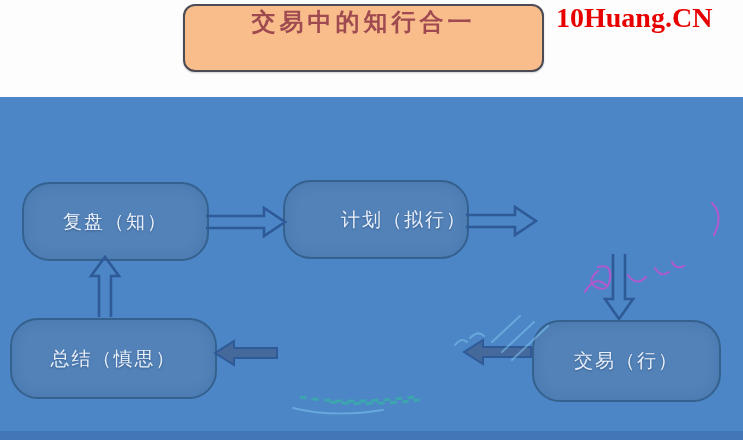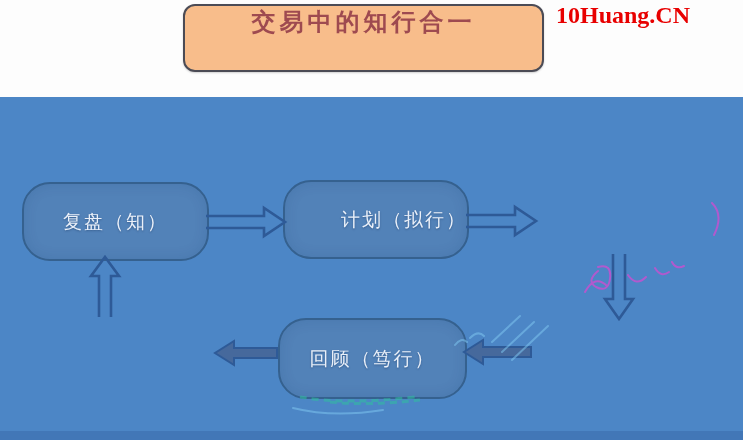--- a/index.html
+++ b/index.html
@@ -18,21 +18,21 @@
     display:flex;align-items:flex-start;justify-content:center;
     box-shadow:0 1px 2px rgba(0,0,0,.18);
   }
   .title-box span{
     color:var(--title-text,#9e4a50);
     font-size:24px;font-weight:bold;letter-spacing:4px;
   }
   .site-mark{
     position:absolute;left:556px;top:2px;
     font-family:"Liberation Serif",serif;font-weight:bold;
-    font-size:24px;color:var(--watermark-red,#e80000);
+    font-size:28px;color:var(--watermark-red,#e80000);
   }
 
   
   .panel{
     position:absolute;left:0;top:97px;width:743px;height:343px;
     background:var(--panel,#4c86c6);
   }
   .panel-bottom-strip{
     position:absolute;left:0;top:431px;width:743px;height:9px;
     background:rgba(35,75,140,.25);
@@ -80,22 +80,25 @@
 
   <div class="panel"></div>
   <div class="panel-bottom-strip"></div>
 
   <div class="node n1">
     <span>复盘（知）</span>
   </div>
   <div class="node n2">
     <span>计划（拟行）</span>
   </div>
-  <div class="node n5">
-    <span>回顾（笃行）</span>
+  <div class="node n4">
+    <span>总结（慎思）</span>
+  </div>
+  <div class="node n6">
+    <span>交易（行）</span>
   </div>
 
   <svg class="overlay" viewBox="0 0 743 440">
 
     <path class="arrow-hollow" d="M206,216 L264,216 L264,208 L285,222 L264,236 L264,228 L206,228"></path>
 
     <path class="arrow-hollow" d="M466,215 L515,215 L515,207 L536,221 L515,235 L515,227 L466,227"></path>
 
     <path class="arrow-hollow" d="M613,254 L613,299 L605,299 L619,319 L633,299 L625,299 L625,254"></path>
 

